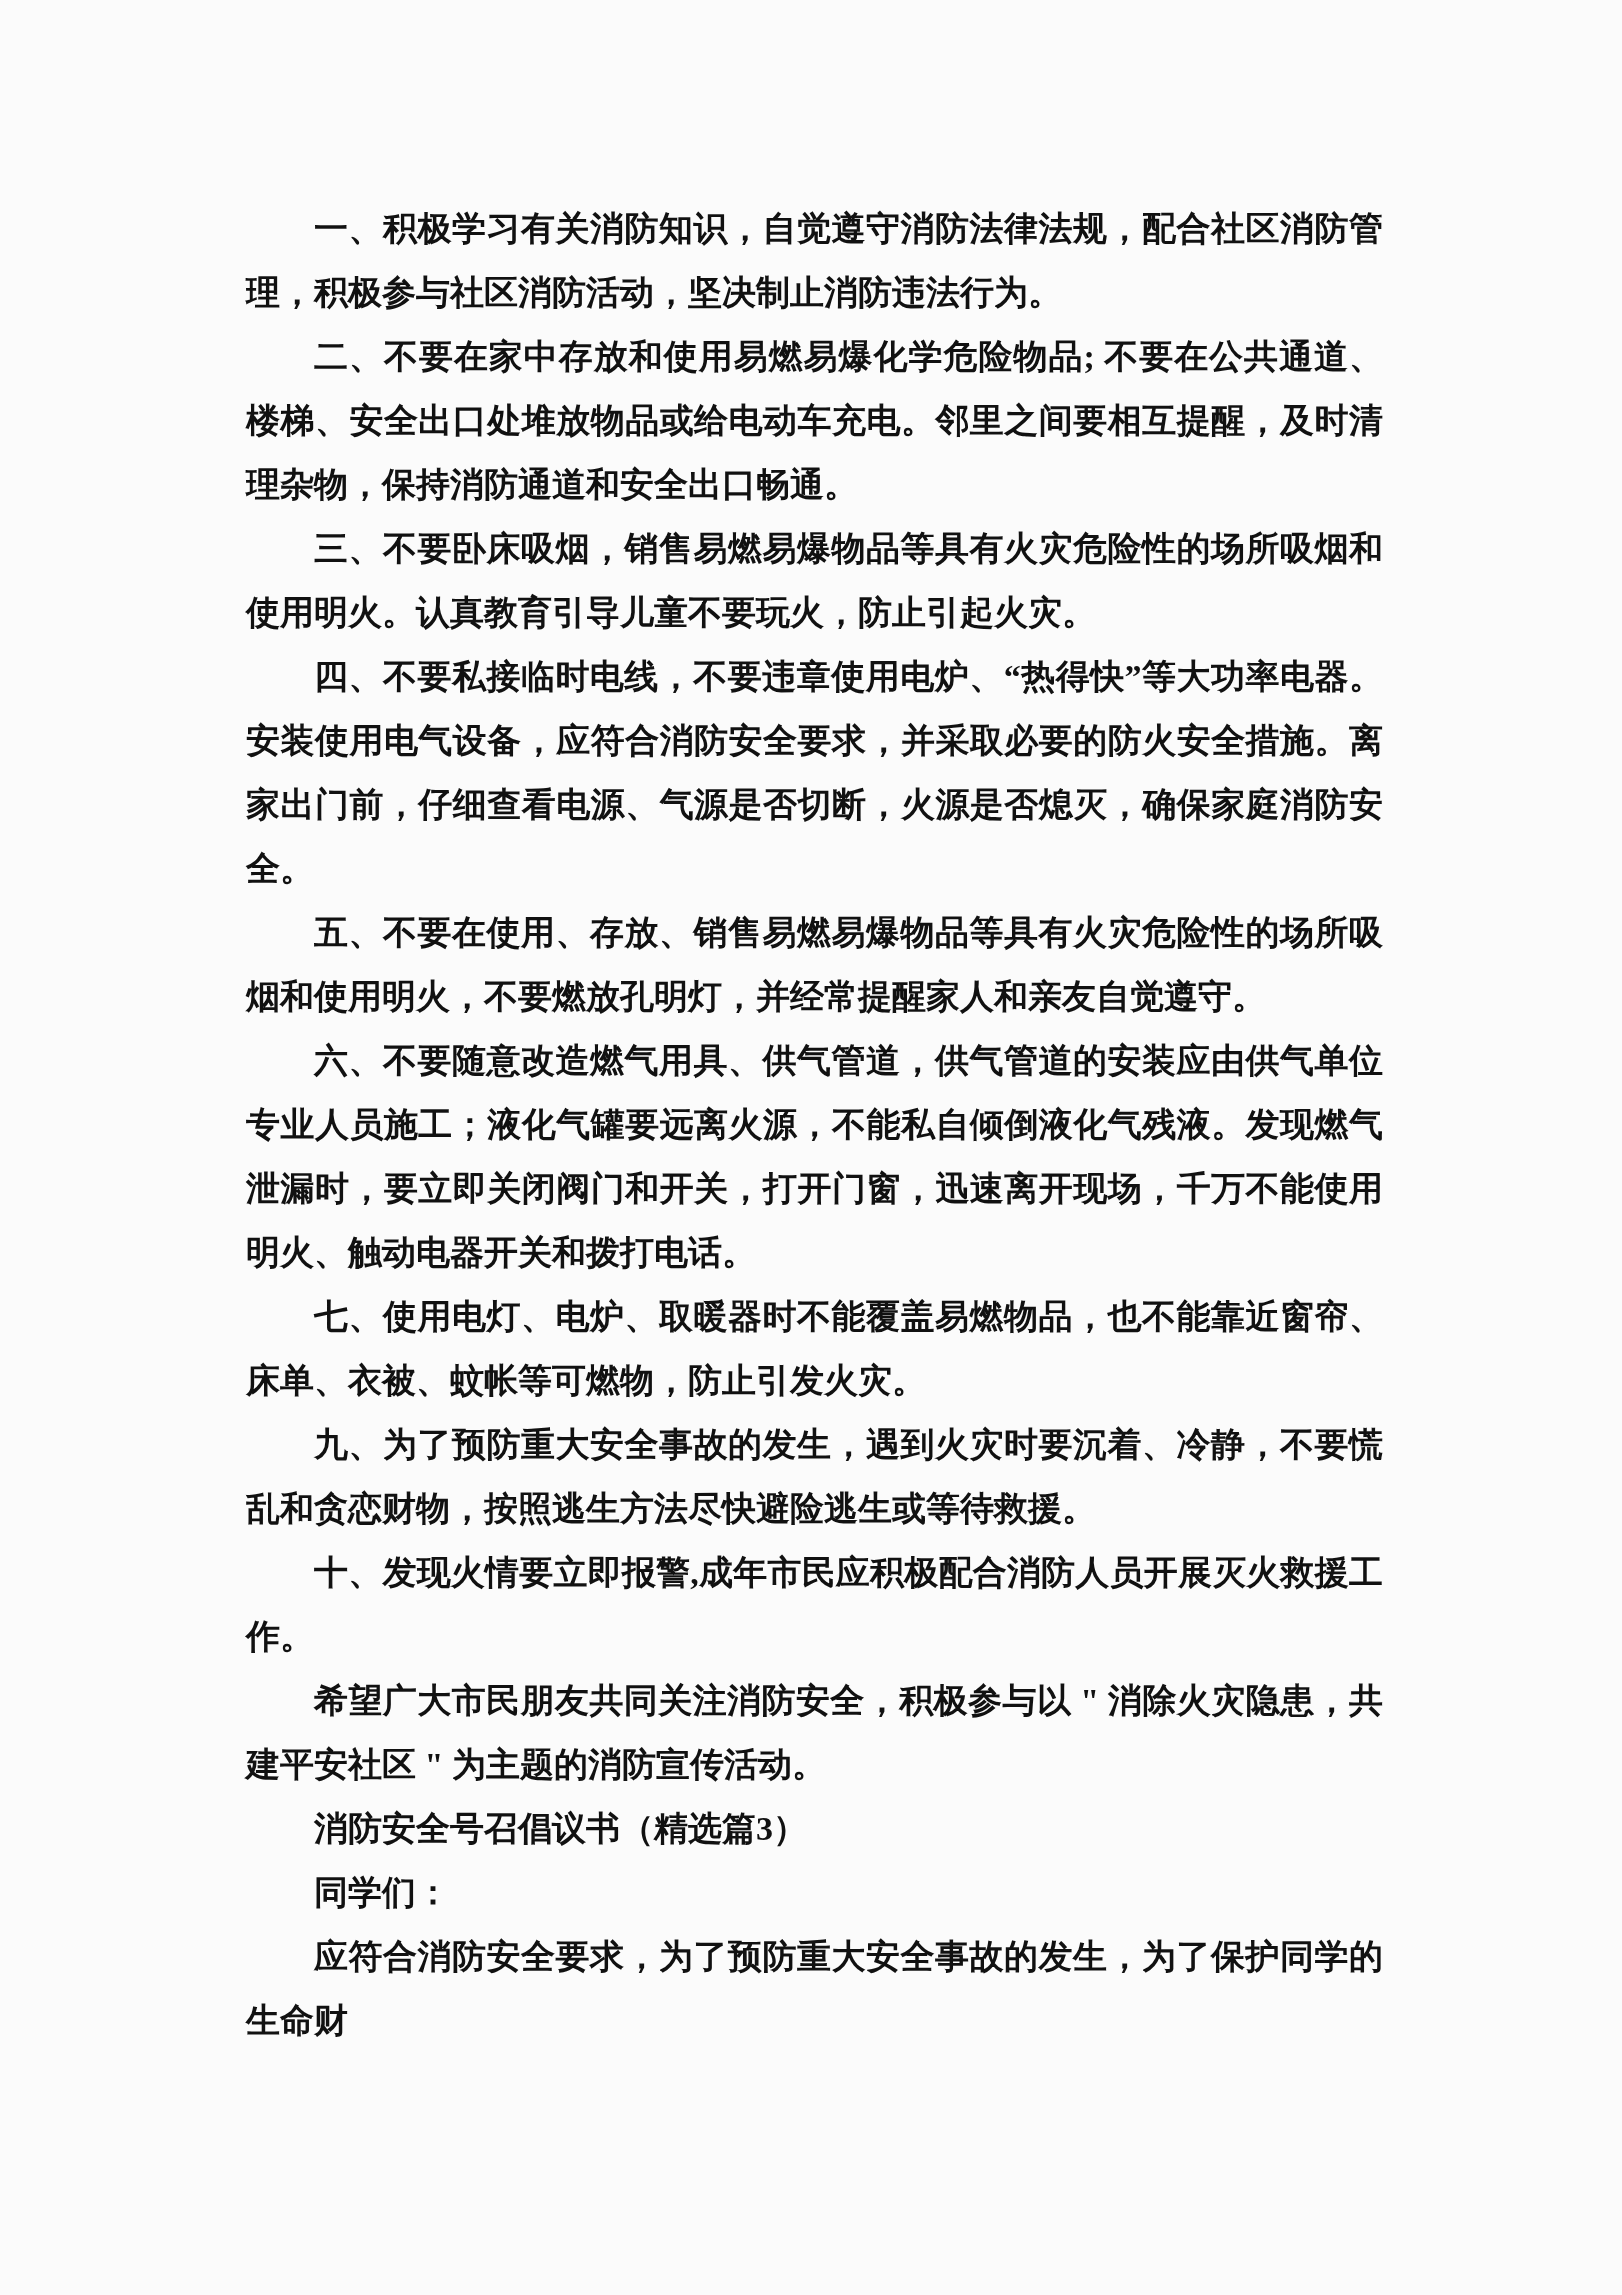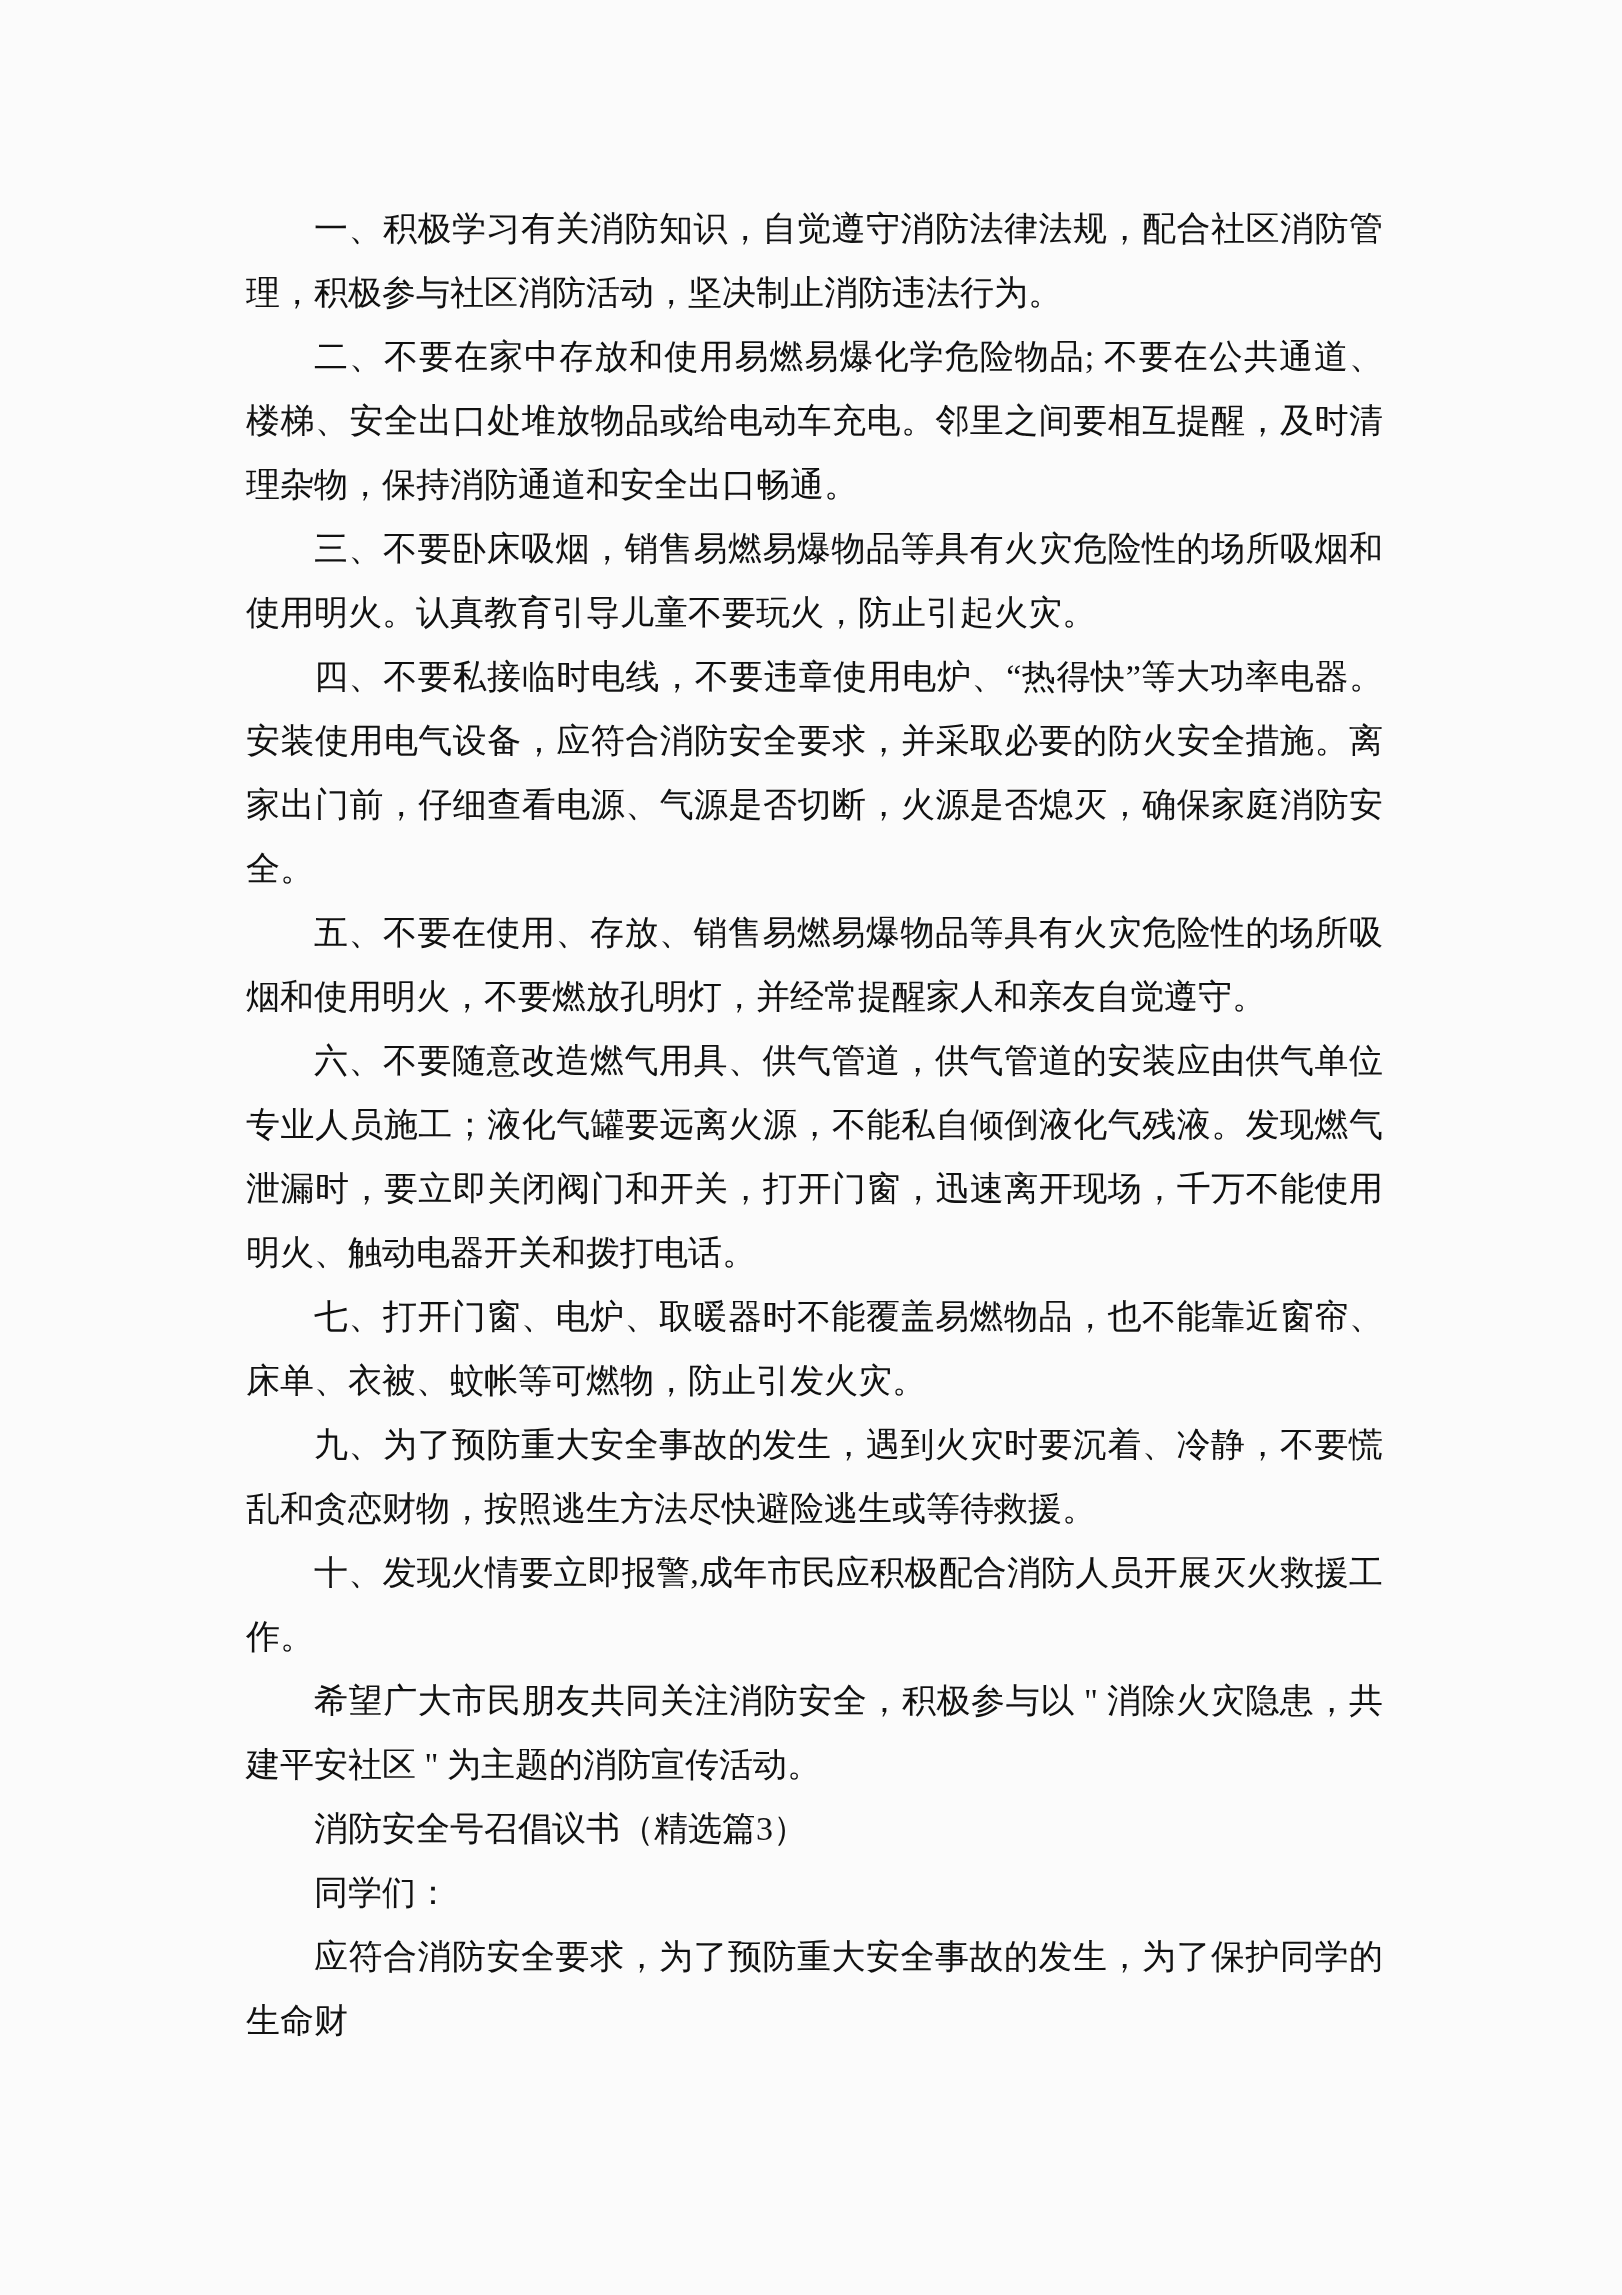--- a/index.html
+++ b/index.html
@@ -24,20 +24,21 @@
   }
   .content {
     position: absolute;
     left: 246px;
     top: 197px;
     width: 1137px;
     color: #111111;
     font-size: 34px;
     line-height: 64px;
     letter-spacing: 0;
+    font-weight: bold;
   }
   .content p {
     margin: 0;
     padding: 0;
     text-indent: 2em;
     text-align: justify;
     text-justify: inter-character;
     word-break: break-all;
   }
 </style>
@@ -45,21 +46,21 @@
 <body>
 
 <div class="page">
   <div class="content">
     <p>一、积极学习有关消防知识，自觉遵守消防法律法规，配合社区消防管理，积极参与社区消防活动，坚决制止消防违法行为。</p>
     <p>二、不要在家中存放和使用易燃易爆化学危险物品; 不要在公共通道、楼梯、安全出口处堆放物品或给电动车充电。邻里之间要相互提醒，及时清理杂物，保持消防通道和安全出口畅通。</p>
     <p>三、不要卧床吸烟，销售易燃易爆物品等具有火灾危险性的场所吸烟和使用明火。认真教育引导儿童不要玩火，防止引起火灾。</p>
     <p>四、不要私接临时电线，不要违章使用电炉、“热得快”等大功率电器。安装使用电气设备，应符合消防安全要求，并采取必要的防火安全措施。离家出门前，仔细查看电源、气源是否切断，火源是否熄灭，确保家庭消防安全。</p>
     <p>五、不要在使用、存放、销售易燃易爆物品等具有火灾危险性的场所吸烟和使用明火，不要燃放孔明灯，并经常提醒家人和亲友自觉遵守。</p>
     <p>六、不要随意改造燃气用具、供气管道，供气管道的安装应由供气单位专业人员施工；液化气罐要远离火源，不能私自倾倒液化气残液。发现燃气泄漏时，要立即关闭阀门和开关，打开门窗，迅速离开现场，千万不能使用明火、触动电器开关和拨打电话。</p>
-    <p>七、打开门窗、电炉、取暖器时不能覆盖易燃物品，也不能靠近窗帘、床单、衣被、蚊帐等可燃物，防止引发火灾。</p>
+    <p>七、使用电灯、电炉、取暖器时不能覆盖易燃物品，也不能靠近窗帘、床单、衣被、蚊帐等可燃物，防止引发火灾。</p>
     <p>九、为了预防重大安全事故的发生，遇到火灾时要沉着、冷静，不要慌乱和贪恋财物，按照逃生方法尽快避险逃生或等待救援。</p>
     <p>十、发现火情要立即报警,成年市民应积极配合消防人员开展灭火救援工作。</p>
     <p>希望广大市民朋友共同关注消防安全，积极参与以 " 消除火灾隐患，共建平安社区 " 为主题的消防宣传活动。</p>
     <p>消防安全号召倡议书（精选篇3）</p>
     <p>同学们：</p>
     <p>应符合消防安全要求，为了预防重大安全事故的发生，为了保护同学的生命财</p>
   </div>
 </div>
 
 

